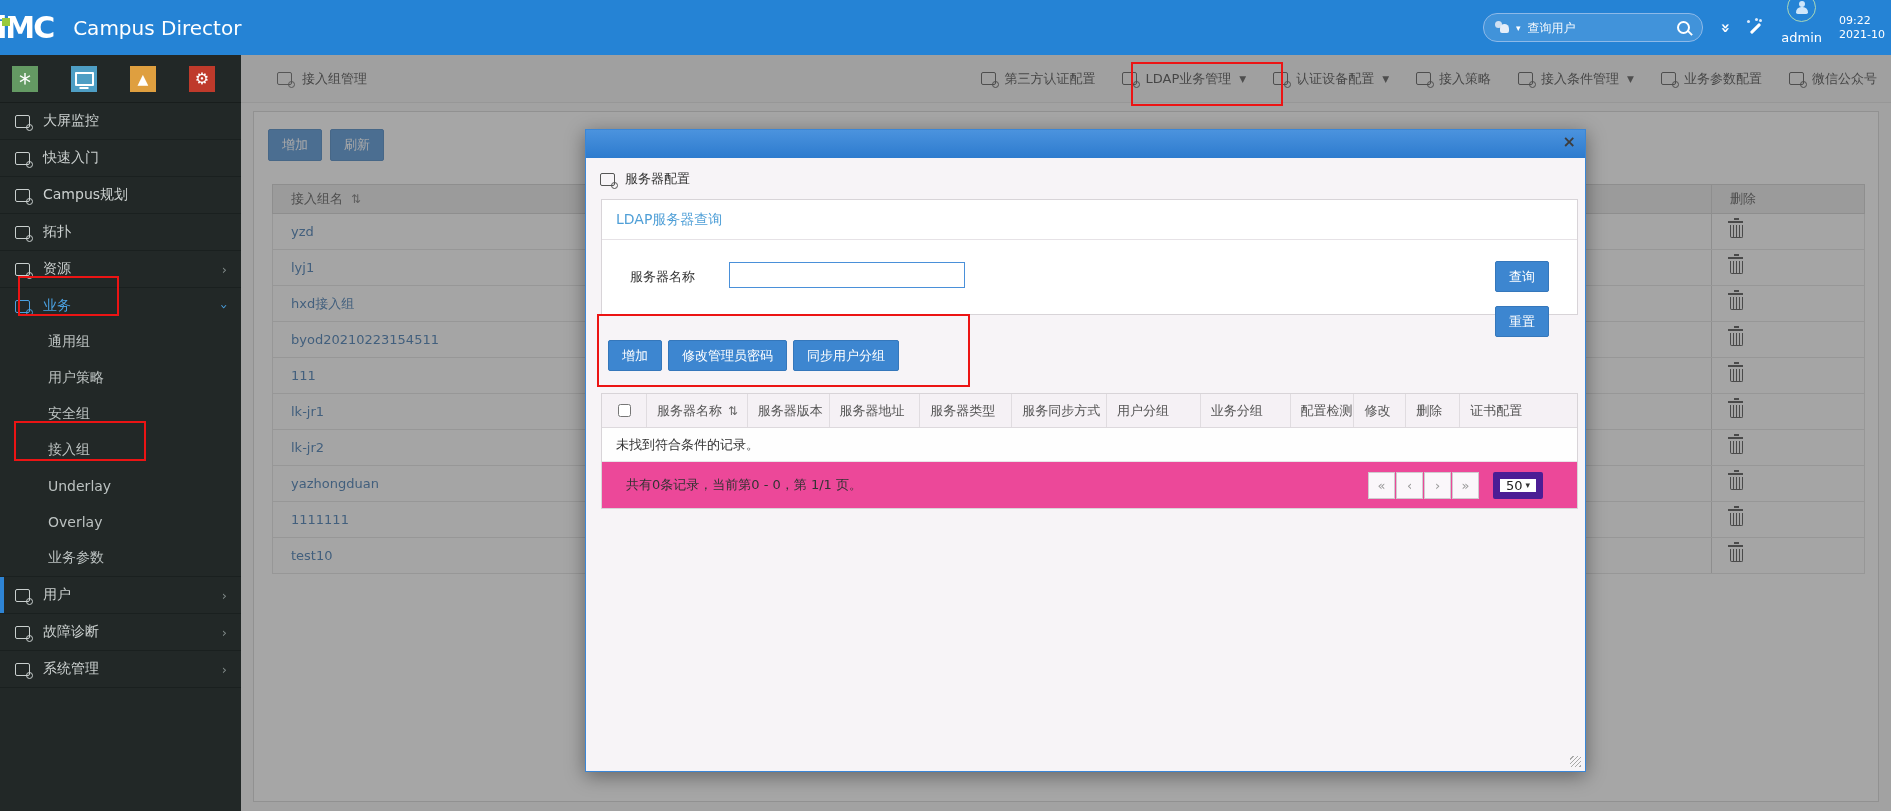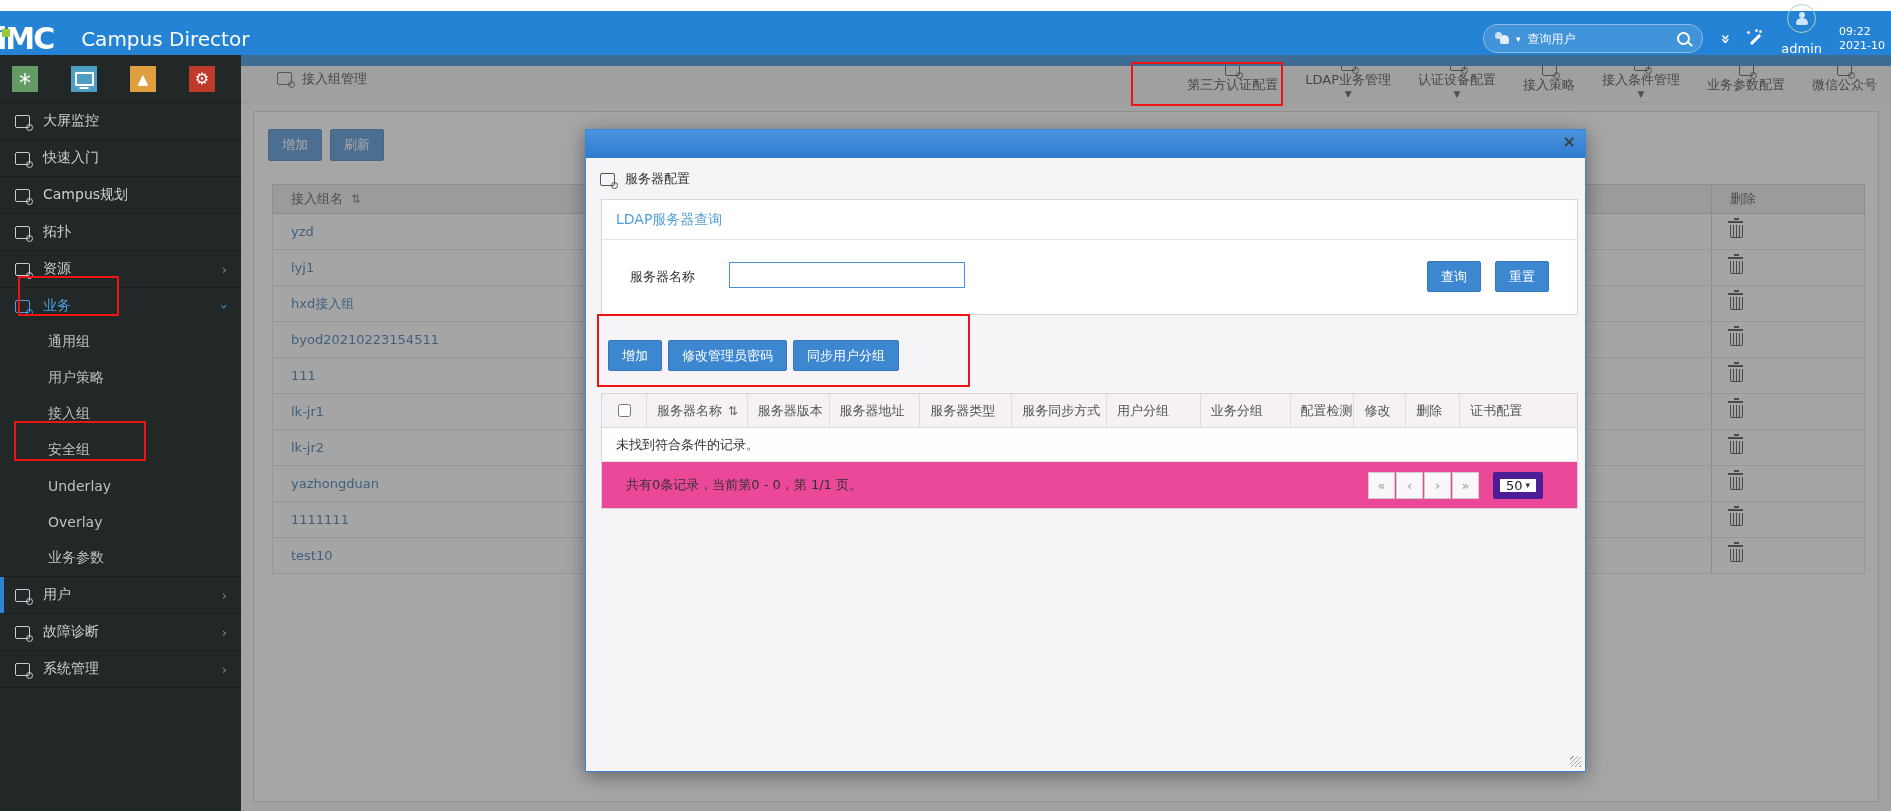--- a/index.html
+++ b/index.html
@@ -1,24 +1,24 @@
 <!DOCTYPE html>
 <html><head>
 <meta charset="utf-8">
 <style>
   html,body{margin:0;padding:0;background:#fff;}
   .stage{position:relative;width:1891px;height:811px;overflow:hidden;
          font-family:"DejaVu Sans","Liberation Sans",sans-serif;font-size:13px;color:#333;}
 
   
-  .topbar{position:absolute;left:0;top:11px;width:100%;height:55px;background:#2583d5;display:flex;align-items:center;z-index:2;}
+  .topbar{position:absolute;left:0;top:0;width:100%;height:55px;background:#2583d5;display:flex;align-items:center;z-index:2;}
   .logo{position:relative;margin-left:4px;display:flex;align-items:flex-start;}
   .logo-green{position:absolute;left:-2px;top:5px;width:8px;height:8px;background:#97c93d;}
   .logo-text{color:#fff;font-size:30px;font-weight:bold;letter-spacing:-2px;margin-left:-7px;line-height:1;}
-  .product-title{color:#fff;font-size:20px;margin-left:28px;font-weight:400;}
+  .product-title{color:#fff;font-size:20px;margin-left:20px;font-weight:400;}
   .topbar-right{position:absolute;right:0;top:0;height:55px;display:flex;align-items:center;gap:17px;}
   .search-pill{width:198px;height:27px;border:1px solid #8db9e8;border-radius:14px;background:rgba(255,255,255,.13);
                display:flex;align-items:center;padding:0 10px;gap:5px;}
   .people-icon{position:relative;width:17px;height:13px;flex:none;}
   .people-icon::before{content:'';position:absolute;left:1px;top:0;width:7px;height:7px;border-radius:50%;background:#cfe0f2;}
   .people-icon::after{content:'';position:absolute;left:6px;top:3px;width:9px;height:9px;border-radius:50% 50% 2px 2px;background:#e6eef8;}
   .pill-caret{color:#fff;font-size:9px;}
   .search-input{flex:1;background:transparent;border:none;outline:none;color:#fff;font-size:12px;min-width:0;font-family:inherit;}
   .search-input::placeholder{color:#fff;opacity:.95;}
   .magnifier-icon{width:9px;height:9px;border:2px solid #fff;border-radius:50%;position:relative;flex:none;margin-right:2px;}
@@ -60,21 +60,21 @@
   .sb-active .sb-label,.sb-active .sb-icon{color:#4aa0e0;}
   .sb-accent::before{content:'';position:absolute;left:0;top:0;bottom:0;width:4px;background:#2e84d4;}
 
   
   .content{position:absolute;left:241px;top:55px;right:0;bottom:0;background:#f2f2f2;}
   .content-toolbar{position:absolute;left:0;top:0;right:0;height:47px;background:#efefef;border-bottom:1px solid #dcdcdc;
                    display:flex;align-items:center;}
   .breadcrumb{display:flex;align-items:center;gap:10px;margin-left:36px;color:#333;}
   .breadcrumb .gicon{color:#555;}
   .top-menu{margin-left:auto;display:flex;align-items:center;gap:27px;padding-right:14px;}
-  .tm-item{display:flex;align-items:center;color:#333;cursor:pointer;white-space:nowrap;flex-direction:column;}
+  .tm-item{display:flex;align-items:center;gap:8px;color:#333;cursor:pointer;white-space:nowrap;}
   .tm-item .gicon{color:#444;}
   .tm-caret{font-size:9px;color:#444;}
   .content-body{position:absolute;left:0;top:47px;right:0;bottom:0;padding:9px 12px;}
   .main-panel{position:relative;width:100%;height:100%;background:#fbfbfb;border:1px solid #cfcfcf;box-sizing:border-box;}
   .main-buttons{position:absolute;left:14px;top:17px;display:flex;gap:8px;}
   .btn-blue{background:#3d86d0;color:#fff;font-size:13px;height:32px;padding:0 13px;border:1px solid #3577bb;
             display:inline-flex;align-items:center;justify-content:center;border-radius:2px;cursor:pointer;white-space:nowrap;font-family:inherit;}
   .main-table{position:absolute;left:18px;top:72px;right:13px;}
   .mt-header{display:flex;height:30px;background:#e3e3e3;border:1px solid #c9c9c9;box-sizing:border-box;align-items:center;color:#444;}
   .mt-name-col{flex:1;padding-left:18px;display:flex;align-items:center;gap:8px;}
@@ -94,21 +94,21 @@
          box-shadow:0 4px 18px rgba(0,0,0,.4);z-index:30;box-sizing:border-box;}
   .modal-titlebar{position:relative;height:28px;background:linear-gradient(#4b93de,#2d7bce);}
   .modal-close{position:absolute;right:9px;top:4px;color:#3d3d3d;font-size:16px;font-weight:bold;cursor:pointer;line-height:1;}
   .dialog-label{position:absolute;left:14px;top:40px;display:flex;align-items:center;gap:10px;color:#333;}
   .dialog-label .gicon{color:#555;}
   .qpanel{position:absolute;left:15px;top:69px;width:977px;background:#fff;border:1px solid #d8d4d8;box-sizing:border-box;}
   .qpanel-header{height:39px;line-height:39px;padding-left:14px;color:#4f9fd7;font-size:14px;border-bottom:1px solid #e6e2e6;}
   .qpanel-body{position:relative;height:74px;}
   .q-label{position:absolute;left:28px;top:28px;color:#333;}
   .q-input{position:absolute;left:127px;top:22px;width:236px;height:26px;border:1px solid #4a90d9;padding:0 6px;font-size:13px;box-sizing:border-box;outline:none;font-family:inherit;}
-  .q-buttons{position:absolute;right:28px;top:21px;display:flex;gap:14px;}
+  .q-buttons{position:absolute;right:28px;top:21px;display:flex;gap:14px;flex-direction:column;}
   .q-buttons .btn-blue,.actions .btn-blue{height:31px;}
   .actions{position:absolute;left:22px;top:210px;display:flex;}
   .actions .btn-blue{margin-right:6px;}
   .rpanel{position:absolute;left:15px;top:263px;width:977px;background:#fdfbfd;border:1px solid #d8d4d8;box-sizing:border-box;}
   .rheader{display:flex;height:33px;background:#f5f1f5;border-bottom:1px solid #ddd9dd;}
   .rh-cell{border-right:1px solid #e0dce0;display:flex;align-items:center;padding-left:10px;box-sizing:border-box;color:#555;gap:6px;white-space:nowrap;overflow:hidden;}
   .rh-cell.check{justify-content:center;padding-left:0;}
   .rh-cell:last-child{border-right:none;}
   .rempty{height:33px;display:flex;align-items:center;padding-left:14px;color:#333;background:#fefefe;border-bottom:1px solid #e8e4e8;}
   .rpag{height:46px;background:#ec4899;display:flex;align-items:center;padding:0 34px 0 24px;color:#333;}
@@ -200,24 +200,24 @@
           <span class="sb-label">业务</span>
           <span class="sb-chev down">›</span>
         </div>
         <div class="sb-item sb-sub">
           <span class="sb-label">通用组</span>
         </div>
         <div class="sb-item sb-sub">
           <span class="sb-label">用户策略</span>
         </div>
         <div class="sb-item sb-sub">
+          <span class="sb-label">安全组</span>
+        </div>
+        <div class="sb-item sb-sub">
           <span class="sb-label">接入组</span>
-        </div>
-        <div class="sb-item sb-sub">
-          <span class="sb-label">安全组</span>
         </div>
         <div class="sb-item sb-sub">
           <span class="sb-label">Underlay</span>
         </div>
         <div class="sb-item sb-sub">
           <span class="sb-label">Overlay</span>
         </div>
         <div class="sb-item sb-sub">
           <span class="sb-label">业务参数</span>
         </div>

